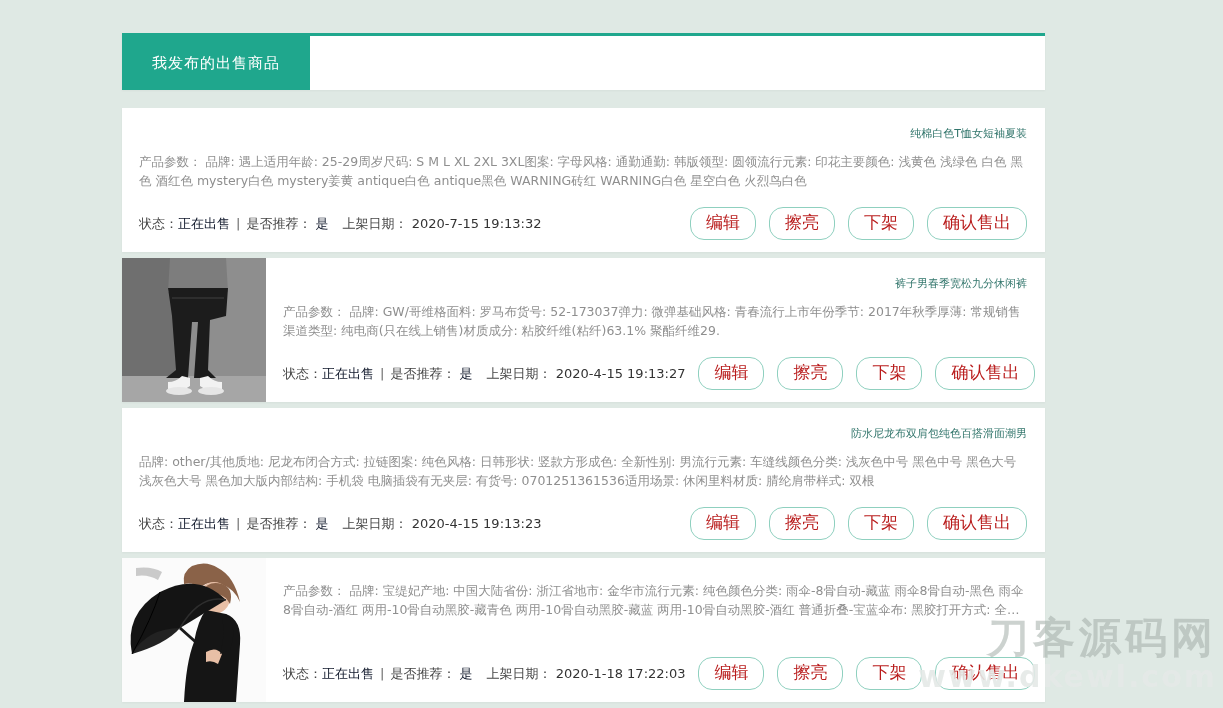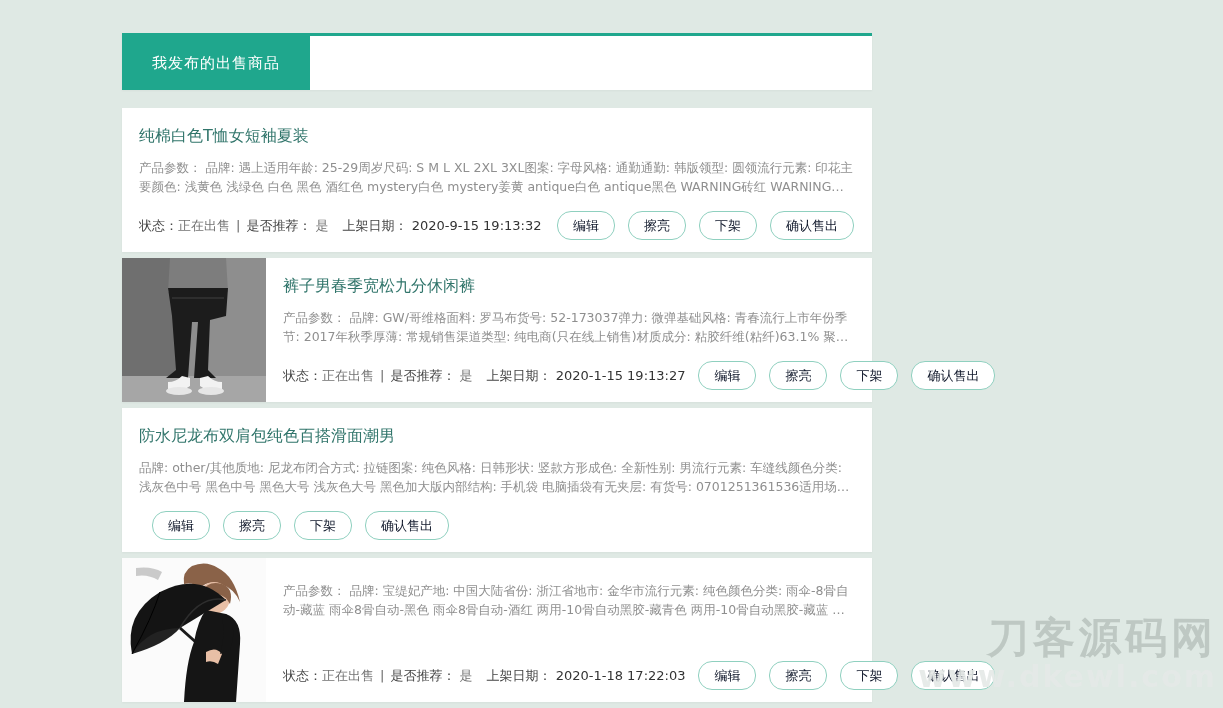--- a/index.html
+++ b/index.html
@@ -3,21 +3,21 @@
 <meta charset="utf-8">
 <style>
   * { margin:0; padding:0; box-sizing:border-box; }
   html,body { width:1223px; height:708px; }
   body {
     background:#dfe9e4;
     font-family:"DejaVu Sans","Liberation Sans",sans-serif;
     position:relative;
     overflow:hidden;
   }
-  .container { position:absolute; left:122px; top:33px; width:750px; }
+  .container { position:absolute; left:122px; top:33px; width:923px; }
 
   
   .panel-header {
     background:#ffffff;
     border-top:3px solid #1fa78d;
     height:57px;
     display:flex;
     align-items:stretch;
     box-shadow:0 1px 2px rgba(0,0,0,0.04);
   }
@@ -45,24 +45,25 @@
   .card-img { width:144px; height:144px; flex:0 0 144px; cursor:pointer; }
   .card-img svg { display:block; width:144px; height:144px; }
   .card-body {
     flex:1;
     padding:12px 18px 12px 17px;
     display:flex;
     flex-direction:column;
     min-width:0;
   }
   .card-title {
-    font-size:16px;
+    font-size:11px;
     color:#31756b;
     margin-top:6px;
     cursor:pointer;
+    text-align:right;
   }
   .card-params {
     margin-top:11px;
     font-size:12.5px;
     line-height:19px;
     color:#8f8f8f;
     display:-webkit-box;
     -webkit-line-clamp:2;
     -webkit-box-orient:vertical;
     overflow:hidden;
@@ -70,34 +71,34 @@
   }
   .card-footer {
     margin-top:auto;
     display:flex;
     align-items:center;
     justify-content:space-between;
   }
   .status-line { font-size:13px; color:#454545; white-space:nowrap; }
   .status-line .sep { color:#666; margin:0 6px; }
   .status-line .gap { display:inline-block; width:14px; }
-  .teal-text { color:#737373; }
+  .teal-text { color:#0f172a; }
   .date-text { color:#333; }
   .btn-group { display:flex; align-items:center; }
   .pill-btn {
     background:#ffffff;
     border:1px solid #8fd0bf;
-    color:#0f172a;
-    font-size:13px;
+    color:#b91c1c;
+    font-size:17px;
     line-height:1;
     padding:7px 15px;
     border-radius:14px;
     margin-left:13px;
     cursor:pointer;
-    font-family:Liberation Sans, sans-serif;
+    font-family:Liberation Mono, monospace;
     white-space:nowrap;
   }
 
   
   .watermark {
     position:absolute;
     right:6px;
     bottom:16px;
     text-align:right;
     font-weight:bold;
@@ -126,21 +127,21 @@
     <div class="panel-tab">我发布的出售商品</div>
   </div>
 
   <div class="card-list">
 
     <div class="card">
       <div class="card-body">
         <div class="card-title">纯棉白色T恤女短袖夏装</div>
         <div class="card-params">产品参数：  品牌: 遇上适用年龄: 25-29周岁尺码: S M L XL 2XL 3XL图案: 字母风格: 通勤通勤: 韩版领型: 圆领流行元素: 印花主要颜色: 浅黄色 浅绿色 白色 黑色 酒红色 mystery白色 mystery姜黄 antique白色 antique黑色 WARNING砖红 WARNING白色 星空白色 火烈鸟白色</div>
         <div class="card-footer">
-          <div class="status-line"><span>状态：</span><span class="teal-text">正在出售</span><span class="sep">|</span><span>是否推荐：</span> <span class="teal-text">是</span><span class="gap"></span><span>上架日期：</span> <span class="date-text">2020-9-15 19:13:32</span></div>
+          <div class="status-line"><span>状态：</span><span class="teal-text">正在出售</span><span class="sep">|</span><span>是否推荐：</span> <span class="teal-text">是</span><span class="gap"></span><span>上架日期：</span> <span class="date-text">2020-7-15 19:13:32</span></div>
           <div class="btn-group">
             <button class="pill-btn">编辑</button>
             <button class="pill-btn">擦亮</button>
             <button class="pill-btn">下架</button>
             <button class="pill-btn">确认售出</button>
           </div>
         </div>
       </div>
     </div>
 
@@ -156,36 +157,37 @@
           <path d="M60 118 Q54 124 46 124 L46 132 Q60 134 68 128 L68 120 Z" fill="#f2f2f2"></path>
           <path d="M86 118 Q92 124 100 124 L100 132 Q86 134 78 128 L78 120 Z" fill="#f2f2f2"></path>
           <ellipse cx="57" cy="133" rx="13" ry="4" fill="#e6e6e6"></ellipse>
           <ellipse cx="89" cy="133" rx="13" ry="4" fill="#e6e6e6"></ellipse>
         </svg>
       </div>
       <div class="card-body">
         <div class="card-title">裤子男春季宽松九分休闲裤</div>
         <div class="card-params">产品参数：  品牌: GW/哥维格面料: 罗马布货号: 52-173037弹力: 微弹基础风格: 青春流行上市年份季节: 2017年秋季厚薄: 常规销售渠道类型: 纯电商(只在线上销售)材质成分: 粘胶纤维(粘纤)63.1% 聚酯纤维29.</div>
         <div class="card-footer">
-          <div class="status-line"><span>状态：</span><span class="teal-text">正在出售</span><span class="sep">|</span><span>是否推荐：</span> <span class="teal-text">是</span><span class="gap"></span><span>上架日期：</span> <span class="date-text">2020-1-15 19:13:27</span></div>
+          <div class="status-line"><span>状态：</span><span class="teal-text">正在出售</span><span class="sep">|</span><span>是否推荐：</span> <span class="teal-text">是</span><span class="gap"></span><span>上架日期：</span> <span class="date-text">2020-4-15 19:13:27</span></div>
           <div class="btn-group">
             <button class="pill-btn">编辑</button>
             <button class="pill-btn">擦亮</button>
             <button class="pill-btn">下架</button>
             <button class="pill-btn">确认售出</button>
           </div>
         </div>
       </div>
     </div>
 
     <div class="card">
       <div class="card-body">
         <div class="card-title">防水尼龙布双肩包纯色百搭滑面潮男</div>
         <div class="card-params">品牌: other/其他质地: 尼龙布闭合方式: 拉链图案: 纯色风格: 日韩形状: 竖款方形成色: 全新性别: 男流行元素: 车缝线颜色分类: 浅灰色中号 黑色中号 黑色大号 浅灰色大号 黑色加大版内部结构: 手机袋 电脑插袋有无夹层: 有货号: 0701251361536适用场景: 休闲里料材质: 腈纶肩带样式: 双根</div>
         <div class="card-footer">
+          <div class="status-line"><span>状态：</span><span class="teal-text">正在出售</span><span class="sep">|</span><span>是否推荐：</span> <span class="teal-text">是</span><span class="gap"></span><span>上架日期：</span> <span class="date-text">2020-4-15 19:13:23</span></div>
           <div class="btn-group">
             <button class="pill-btn">编辑</button>
             <button class="pill-btn">擦亮</button>
             <button class="pill-btn">下架</button>
             <button class="pill-btn">确认售出</button>
           </div>
         </div>
       </div>
     </div>
 

